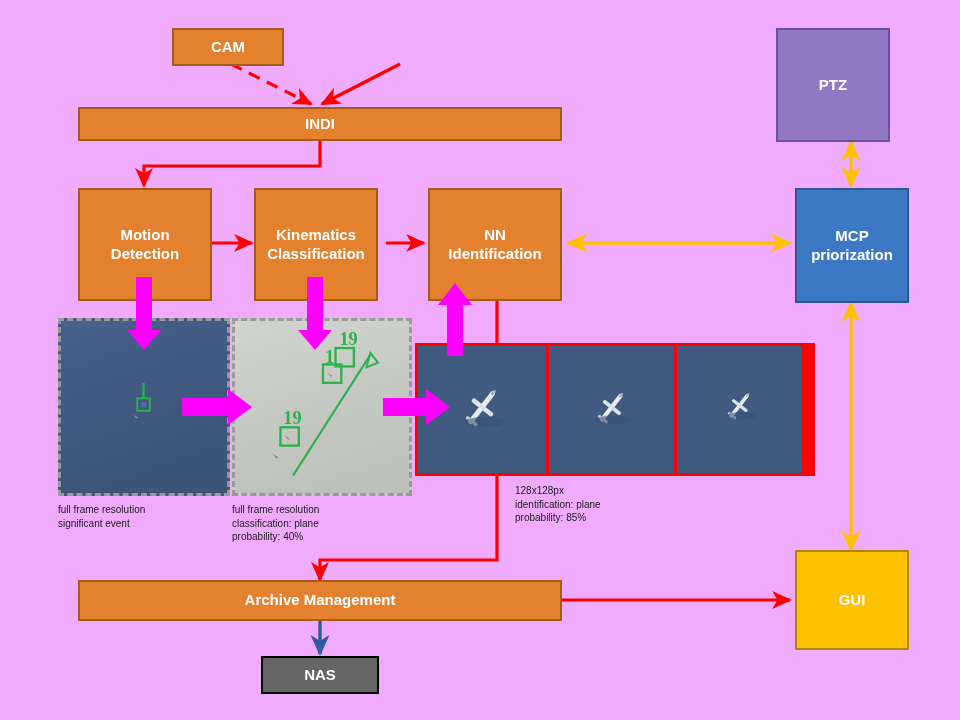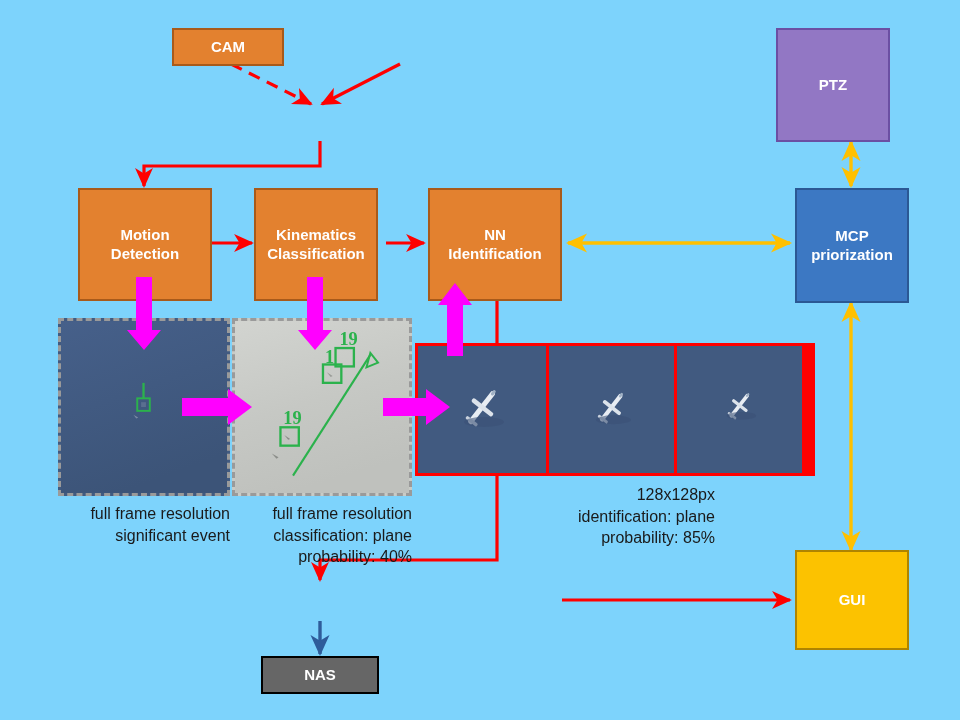--- a/index.html
+++ b/index.html
@@ -7,21 +7,21 @@
   html, body {
     margin: 0; padding: 0;
     width: 960px; height: 720px;
     background: #ffffff;
     font-family: "Liberation Sans", sans-serif;
     overflow: hidden;
   }
   #stage {
     position: relative;
     width: 960px; height: 720px;
-    background: #7dd3fc;
+    background: #f0abfc;
   }
   .node {
     position: absolute;
     display: flex;
     align-items: center;
     justify-content: center;
     text-align: center;
     color: #ffffff;
     font-weight: bold;
     font-size: 15px;
@@ -51,23 +51,23 @@
   }
   .crop {
     background: #415A80;
     position: relative;
     overflow: hidden;
   }
   .crop + .crop { border-left: 3px solid #FF0000; }
 
   .caption {
     position: absolute;
-    font-size: 16px;
+    font-size: 10px;
     color: #1a1a1a;
-    text-align: right;
+    text-align: left;
     line-height: 1.35;
     white-space: pre-line;
     z-index: 6;
   }
   svg.overlay {
     position: absolute;
     left: 0; top: 0;
     width: 960px; height: 720px;
     pointer-events: none;
   }
@@ -136,37 +136,39 @@
     </g>
 
     <g>
       <line x1="320" y1="621" x2="320" y2="654" stroke="#2E5C9A" stroke-width="3.4" marker-end="url(#bluArrow)"></line>
     </g>
   </svg>
 
   <div class="node orange" style="left:172px; top:28px; width:112px; height:38px;">CAM</div>
 
 
+  <div class="node orange" style="left:78px; top:107px; width:484px; height:34px;">INDI</div>
 
   <div class="node orange" style="left:78px; top:188px; width:134px; height:113px;">Motion
 Detection</div>
 
   <div class="node orange" style="left:254px; top:188px; width:124px; height:113px;">Kinematics
 Classification</div>
 
   <div class="node orange" style="left:428px; top:188px; width:134px; height:113px;">NN
 Identification</div>
 
   <div class="node purple" style="left:776px; top:28px; width:114px; height:114px;">PTZ</div>
 
   <div class="node blue" style="left:795px; top:188px; width:114px; height:115px;">MCP
 priorization</div>
 
   <div class="node yellow" style="left:795px; top:550px; width:114px; height:100px;">GUI</div>
 
+  <div class="node orange" style="left:78px; top:580px; width:484px; height:41px;">Archive Management</div>
 
   <div class="node gray" style="left:261px; top:656px; width:118px; height:38px;">NAS</div>
 
   <div class="panel dashed" style="left:58px; top:318px; width:172px; height:178px;">
     <svg viewBox="0 0 172 178" style="width:100%;height:100%;display:block">
       <defs>
         <linearGradient id="sky1" x1="0" y1="0" x2="0.35" y2="1">
           <stop offset="0%" stop-color="#46608A"></stop>
           <stop offset="100%" stop-color="#3C5478"></stop>
         </linearGradient>

